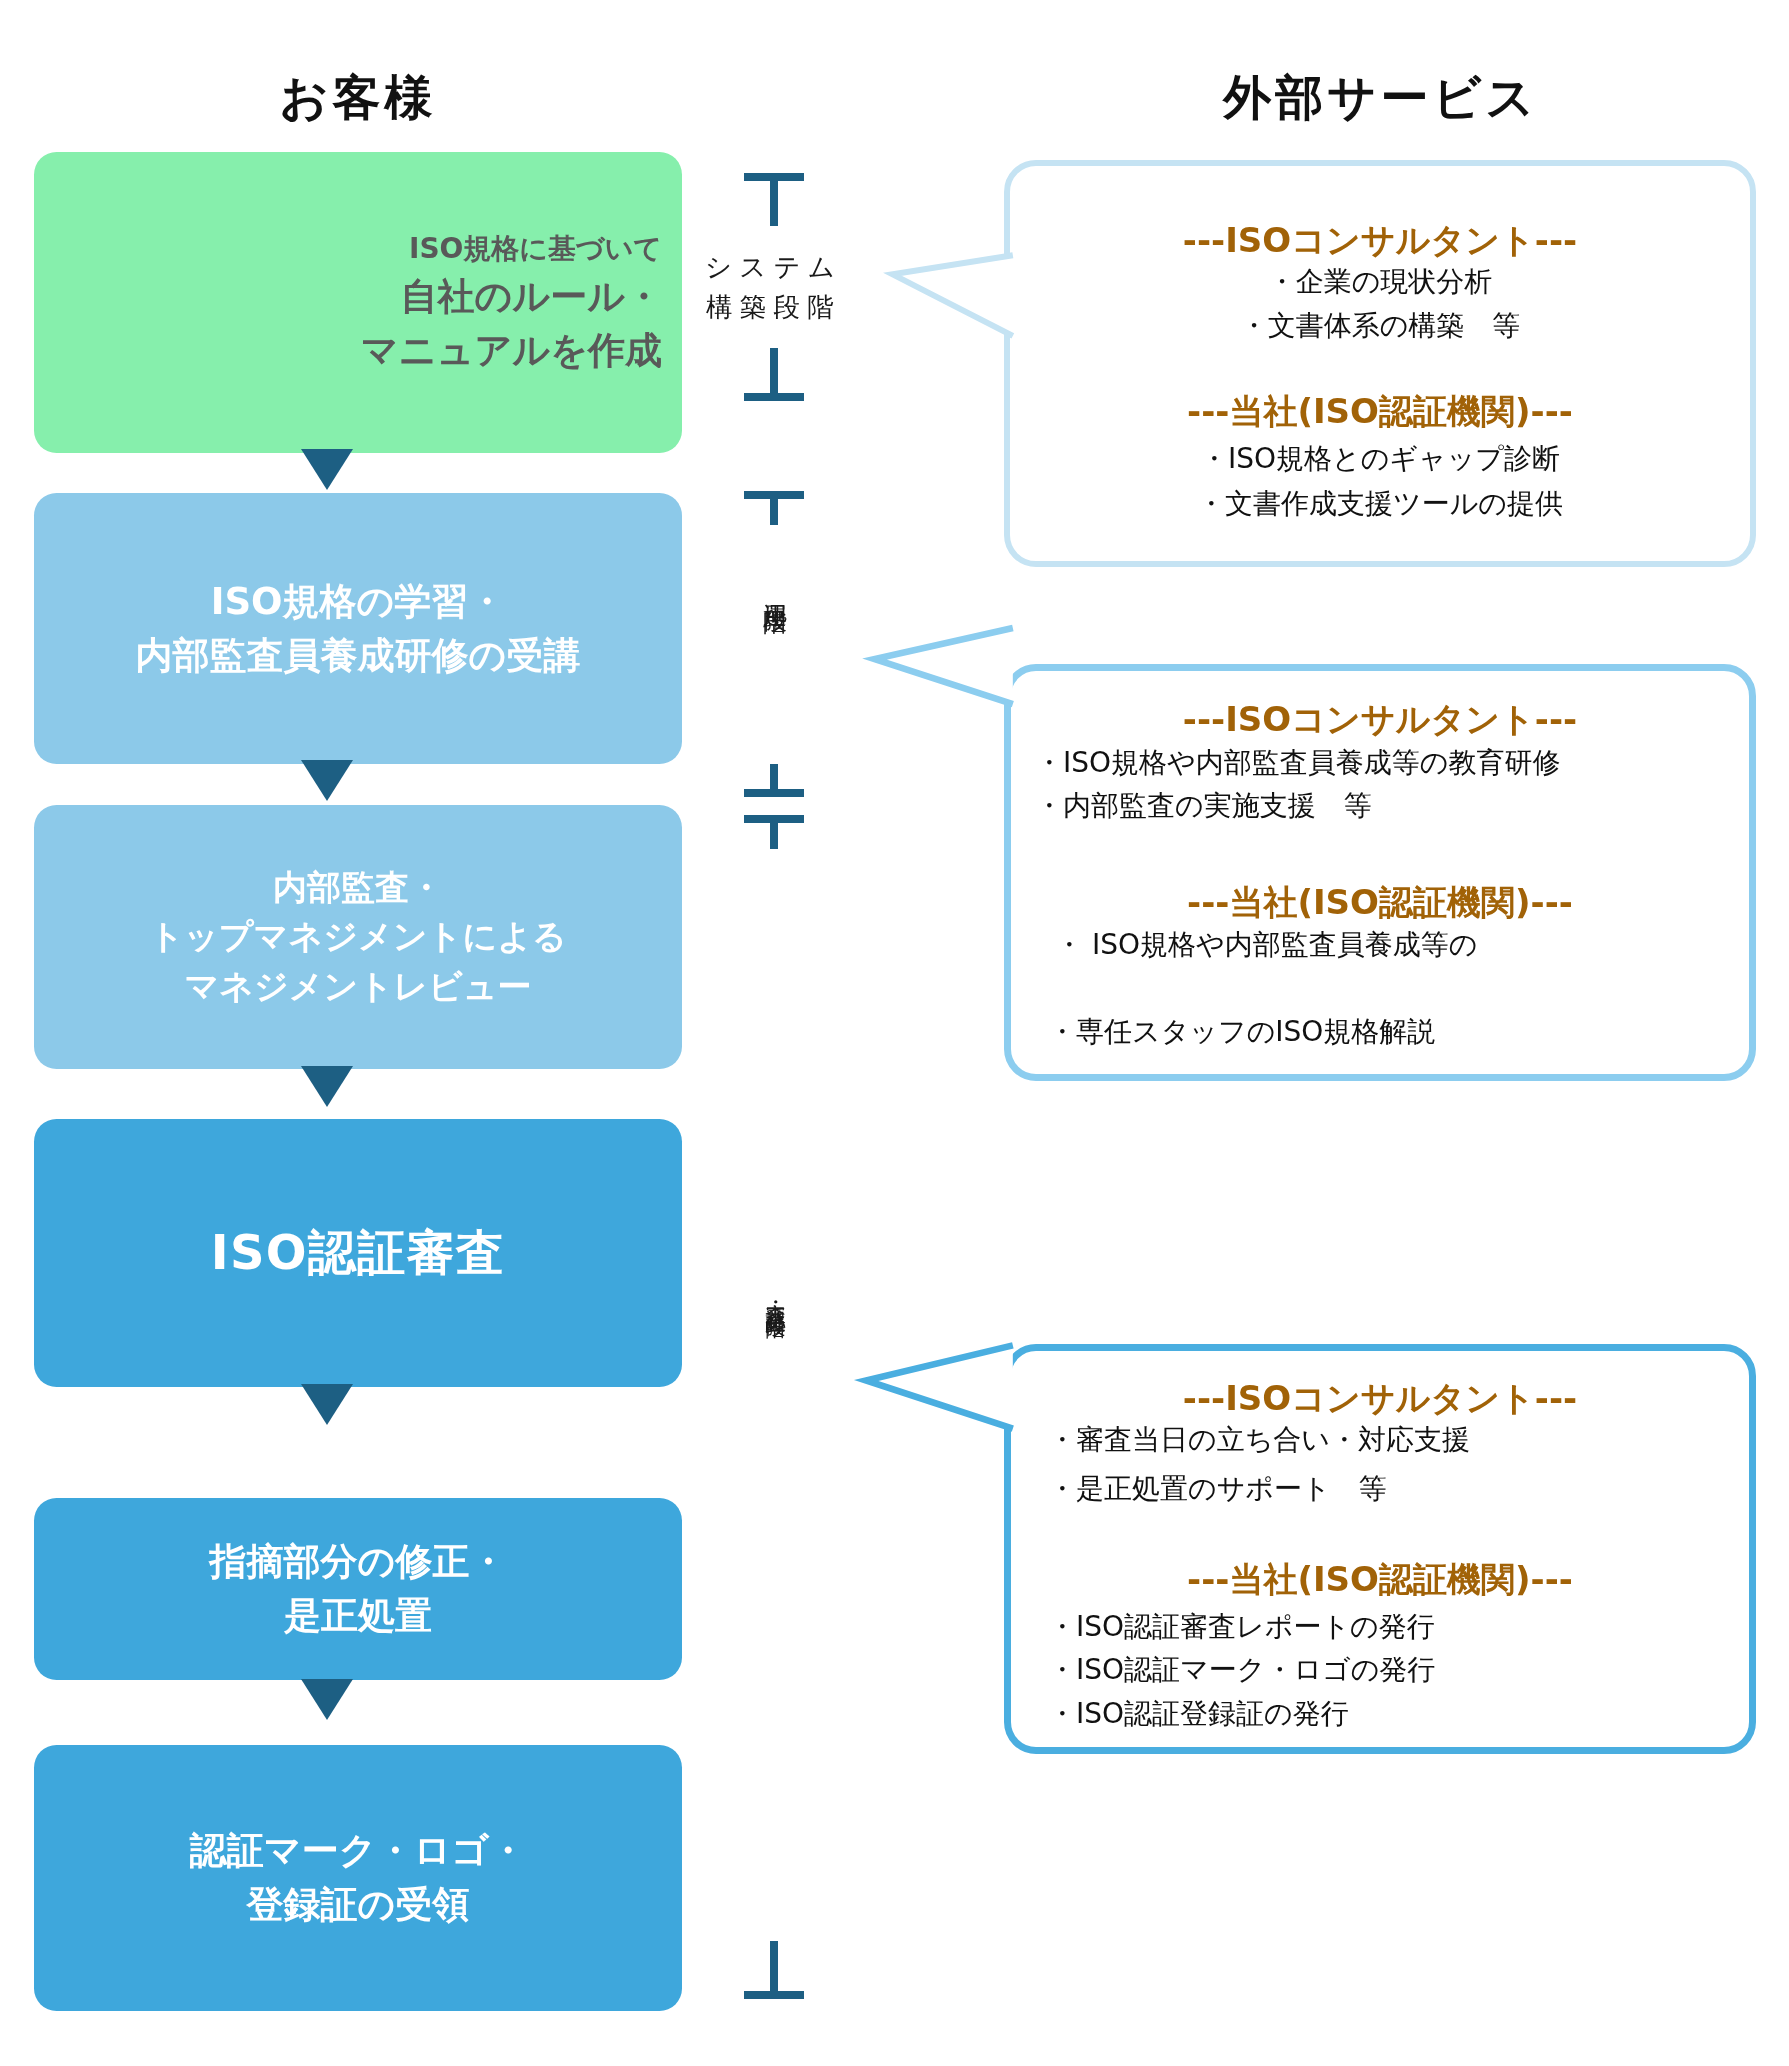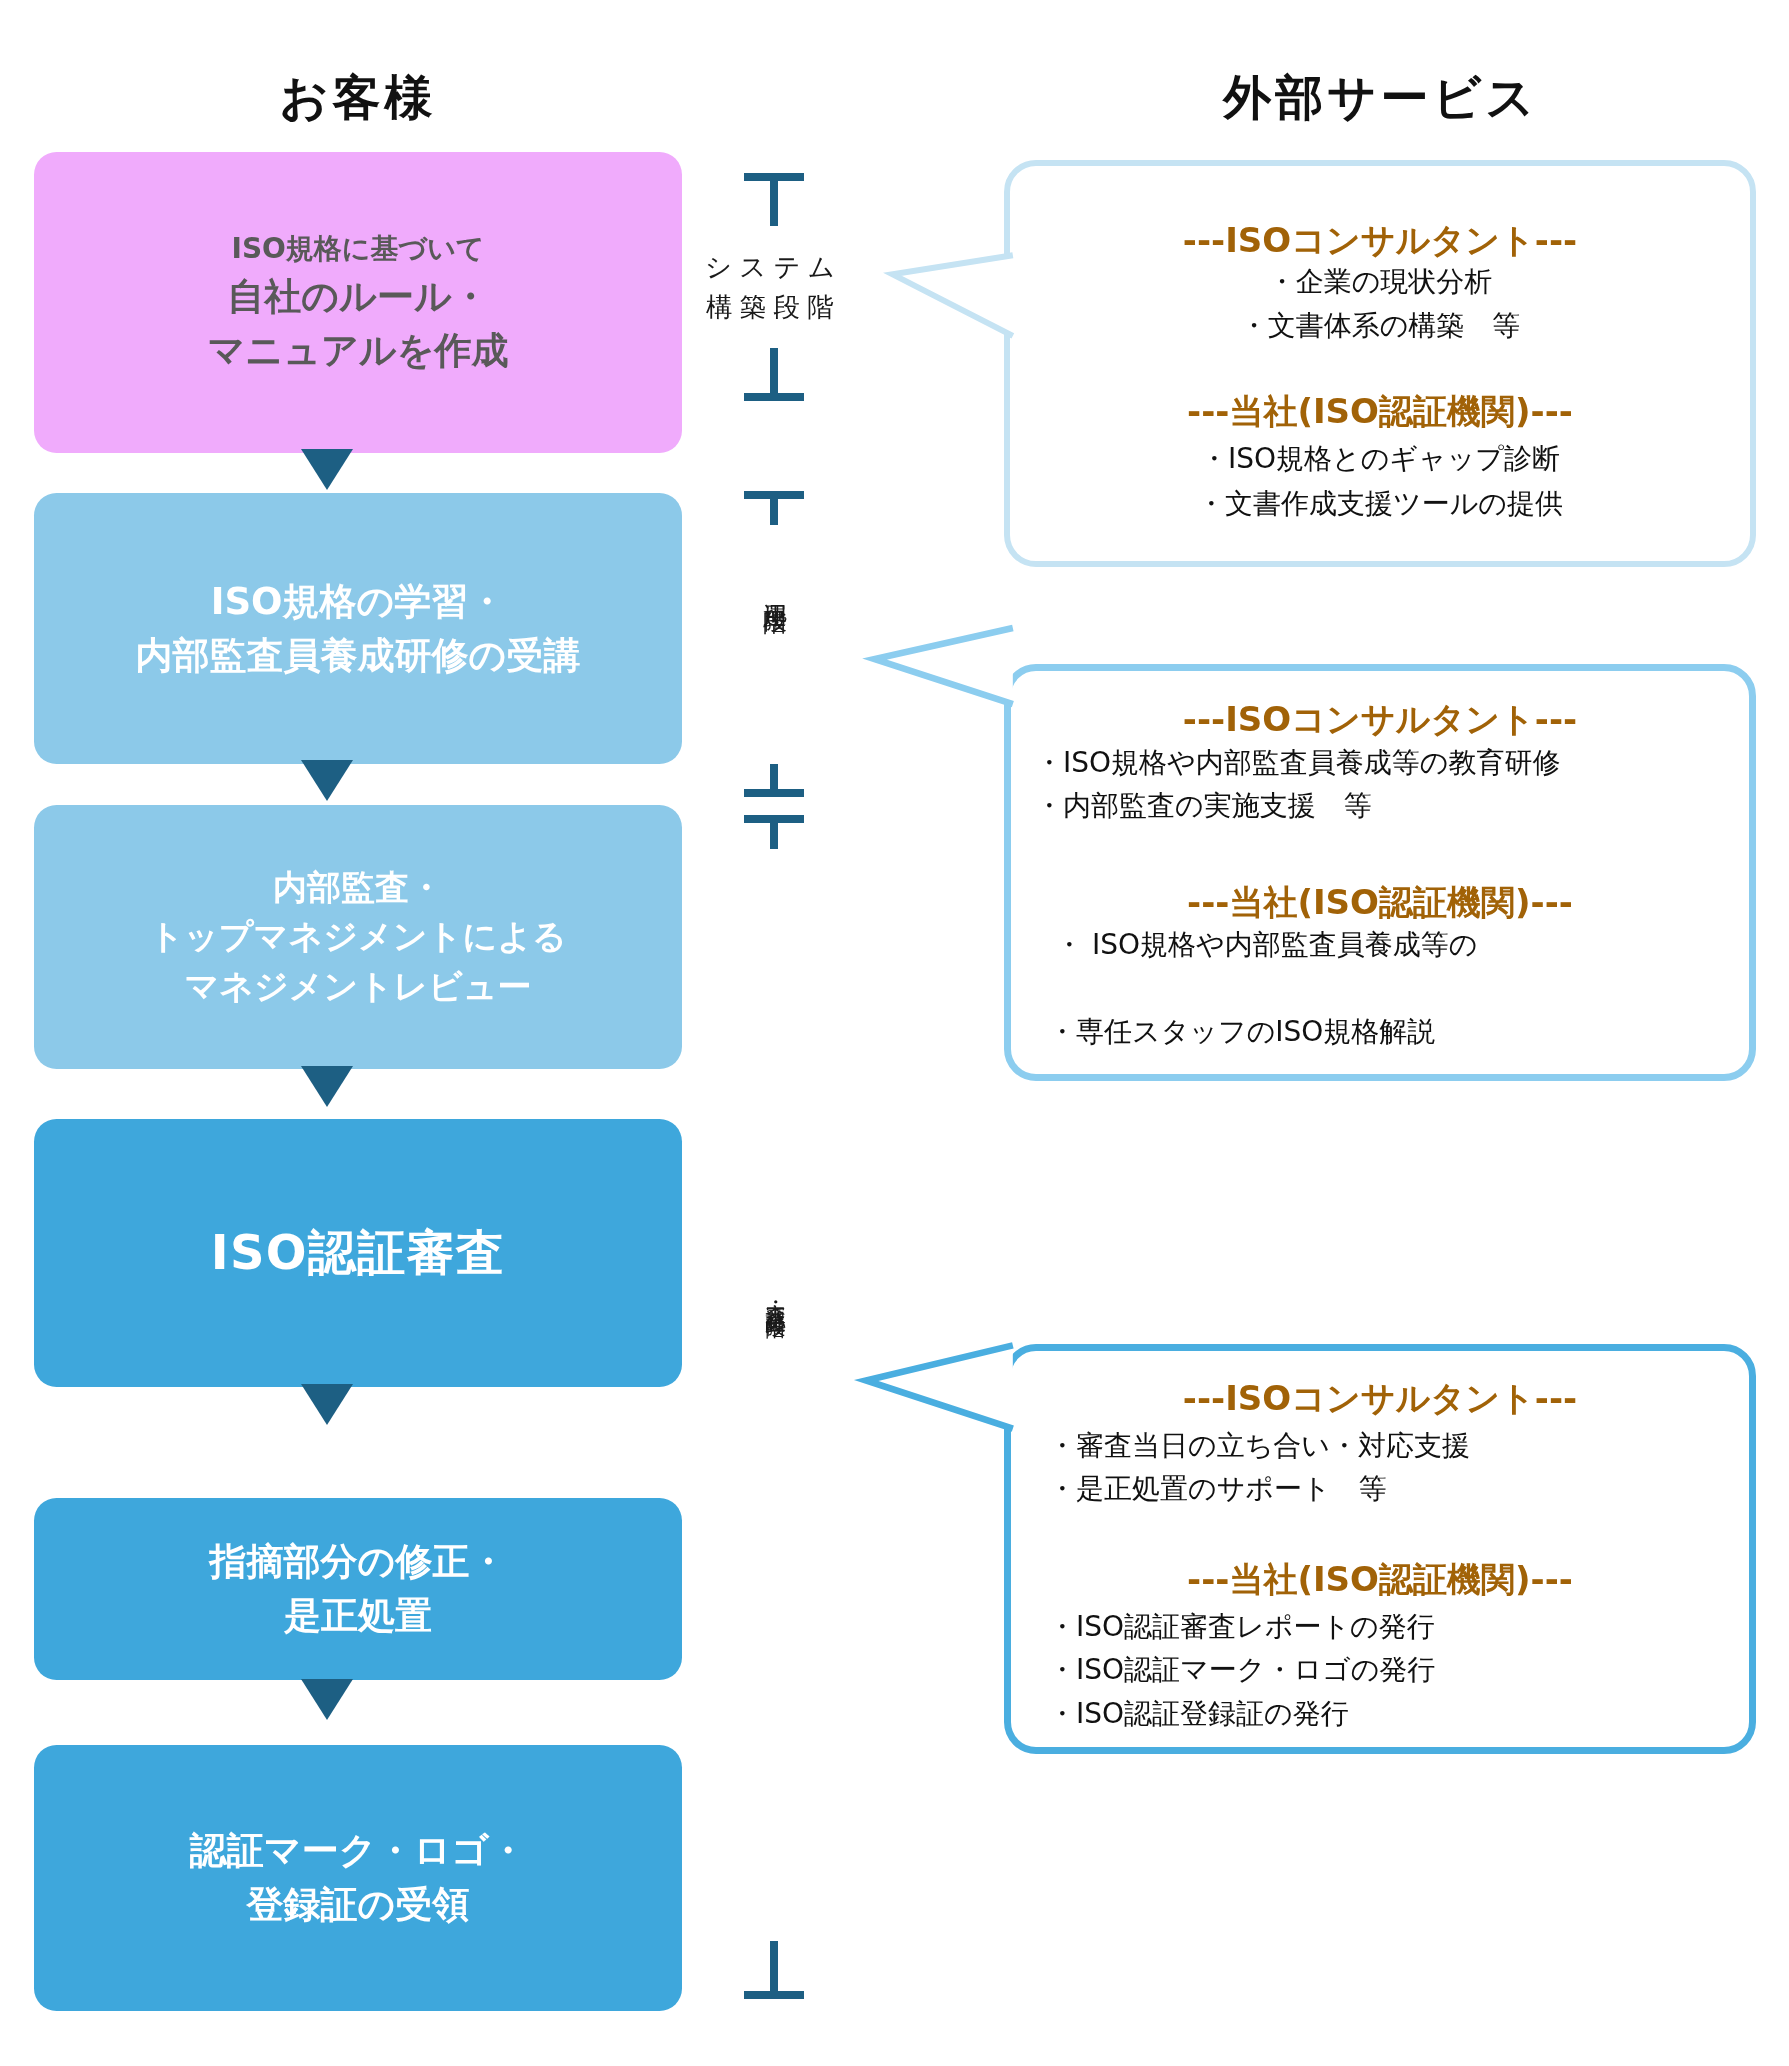--- a/index.html
+++ b/index.html
@@ -32,21 +32,21 @@
   svg{display:block;}
 </style>
 </head>
 <body>
 
 <div id="canvas">
 
   <div class="abs col-title" style="left:34px;top:66px;width:648px;">お客様</div>
   <div class="abs col-title" style="left:1004px;top:66px;width:754px;">外部サービス</div>
 
-  <div class="abs flow-box" style="top:152px;height:301px;background:#f0abfc;">
+  <div class="abs flow-box" style="top:152px;height:301px;background:#86efac;align-items:flex-end;">
     <div class="box1-small" style="color:#595959;">ISO規格に基づいて</div>
     <div class="box1-big" style="color:#595959;">自社のルール・</div>
     <div class="box1-big" style="color:#595959;">マニュアルを作成</div>
   </div>
   <div class="abs down-arrow" style="top:449px;"></div>
 
   <div class="abs flow-box" style="top:493px;height:271px;background:#8cc9e9;text-align:center;">
     <div class="big">ISO規格の学習・</div>
     <div class="big">内部監査員養成研修の受講</div>
   </div>
@@ -109,21 +109,21 @@
     <div class="abs c-head" style="top:26.4px;">---ISOコンサルタント---</div>
     <div class="abs c-item" style="top:73px;left:24px;">・ISO規格や内部監査員養成等の教育研修</div>
     <div class="abs c-item" style="top:116px;left:24px;">・内部監査の実施支援　等</div>
     <div class="abs c-head" style="top:209px;">---当社(ISO認証機関)---</div>
     <div class="abs c-item" style="top:255px;left:44px;">・ ISO規格や内部監査員養成等の</div>
     <div class="abs c-item" style="top:342px;left:37px;">・専任スタッフのISO規格解説</div>
   </div>
 
   <div class="abs callout" style="left:1004px;top:1344px;width:752px;height:410px;border:7.3px solid #4aaee0;">
     <div class="abs c-head" style="top:25px;">---ISOコンサルタント---</div>
-    <div class="abs c-item" style="top:76px;left:37px;font-family:Liberation Serif, serif;">・審査当日の立ち合い・対応支援</div>
+    <div class="abs c-item" style="top:70px;left:37px;font-family:Liberation Serif, serif;">・審査当日の立ち合い・対応支援</div>
     <div class="abs c-item" style="top:119px;left:37px;">・是正処置のサポート　等</div>
     <div class="abs c-head" style="top:206px;">---当社(ISO認証機関)---</div>
     <div class="abs c-item" style="top:257px;left:37px;">・ISO認証審査レポートの発行</div>
     <div class="abs c-item" style="top:300px;left:37px;">・ISO認証マーク・ロゴの発行</div>
     <div class="abs c-item" style="top:344px;left:37px;">・ISO認証登録証の発行</div>
   </div>
 
   <svg class="abs" style="left:0;top:0;pointer-events:none;" width="1789" height="2066" viewBox="0 0 2706 3125">
     <path d="M1532,386 L1350,415 L1532,508" fill="#ffffff" stroke="#c5e3f3" stroke-width="9"></path>
     <path d="M1532,950 L1323,997 L1532,1065" fill="#ffffff" stroke="#8ccdef" stroke-width="10"></path>

